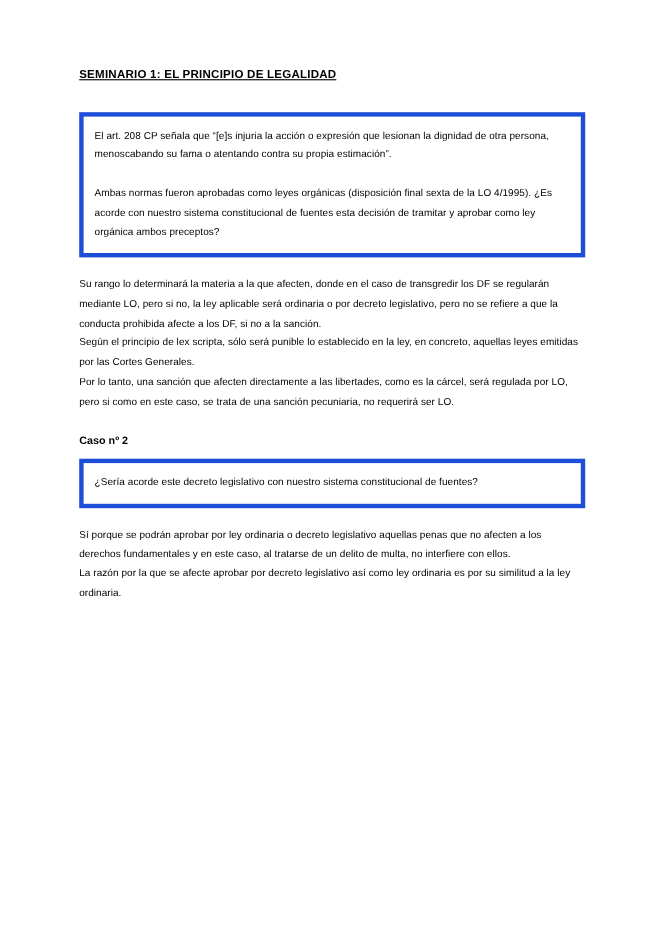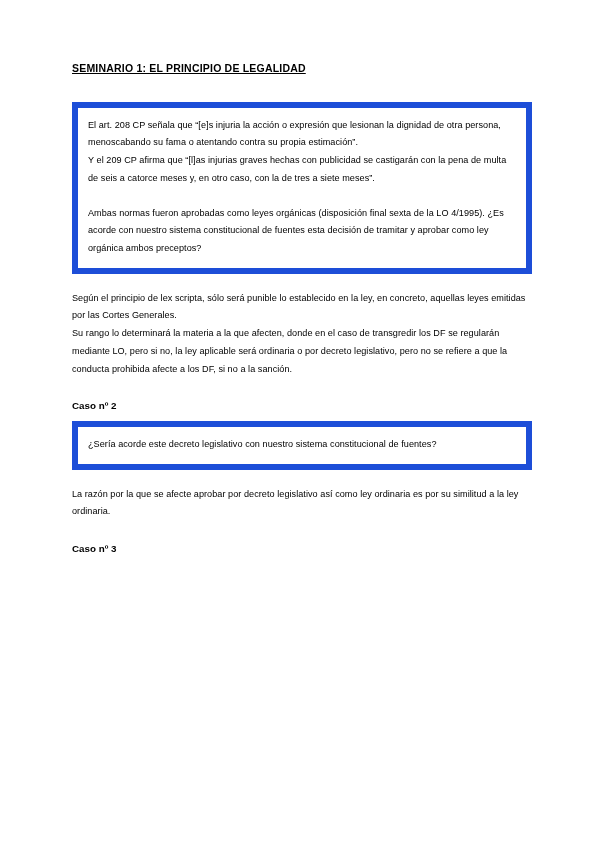--- a/index.html
+++ b/index.html
@@ -30,21 +30,21 @@
     margin: 0 0 26px 0;
     line-height: 1.3;
   }
   .case-heading {
     font-size: 9.8px;
     font-weight: bold;
     margin: 0 0 8px 0;
     line-height: 1.3;
   }
   .case-box {
-    border: 6px solid #1d4ed8;
+    border: 4px solid #1d4ed8;
     box-sizing: border-box;
     padding: 9px 10px 10px 10px;
     margin: 0 0 16px 0;
   }
   .case-box p {
     margin: 0;
     font-size: 9.1px;
     line-height: 1.95;
     text-align: left;
     letter-spacing: 0.05px;
@@ -68,35 +68,35 @@
 </head>
 <body>
 
 <div class="page">
 
   <h1 class="doc-title">SEMINARIO 1: EL PRINCIPIO DE LEGALIDAD</h1>
 
 
   <div class="case-box">
     <p>El art. 208 CP señala que “[e]s injuria la acción o expresión que lesionan la dignidad de otra persona, menoscabando su fama o atentando contra su propia estimación”.</p>
-    <p>Y el 209 CP afirma que “[l]as injurias graves hechas con publicidad se castigarán con la pena de multa de seis a catorce meses y, en otro caso, con la de tres a siete meses”.</p>
     <div class="spacer-para"></div>
     <p>Ambas normas fueron aprobadas como leyes orgánicas (disposición final sexta de la LO 4/1995). ¿Es acorde con nuestro sistema constitucional de fuentes esta decisión de tramitar y aprobar como ley orgánica ambos preceptos?</p>
   </div>
 
   <div class="answer">
+    <p>Su rango lo determinará la materia a la que afecten, donde en el caso de transgredir los DF se regularán mediante LO, pero si no, la ley aplicable será ordinaria o por decreto legislativo, pero no se refiere a  que la conducta prohibida afecte a los DF, si no a la sanción.</p>
     <p>Según el principio de lex scripta, sólo será punible lo establecido en la ley, en concreto, aquellas leyes emitidas por las Cortes Generales.</p>
-    <p>Su rango lo determinará la materia a la que afecten, donde en el caso de transgredir los DF se regularán mediante LO, pero si no, la ley aplicable será ordinaria o por decreto legislativo, pero no se refiere a  que la conducta prohibida afecte a los DF, si no a la sanción.</p>
+    <p>Por lo tanto, una sanción que afecten directamente a las libertades, como es la cárcel, será regulada por LO, pero si como en este caso, se trata de una sanción pecuniaria, no requerirá ser LO.</p>
   </div>
 
   <h2 class="case-heading">Caso nº 2</h2>
 
   <div class="case-box">
     <p>¿Sería acorde este decreto legislativo con nuestro sistema constitucional de fuentes?</p>
   </div>
 
   <div class="answer">
+    <p>Sí porque se podrán aprobar por ley ordinaria o decreto legislativo aquellas penas que no afecten  a los derechos fundamentales y en este caso, al tratarse de un delito de multa, no interfiere con ellos.</p>
     <p>La razón por la que se afecte aprobar por decreto legislativo así como ley ordinaria es por su similitud a la ley ordinaria.</p>
   </div>
 
-  <h2 class="case-heading">Caso nº 3</h2>
 
 </div>
 
 </body></html>

